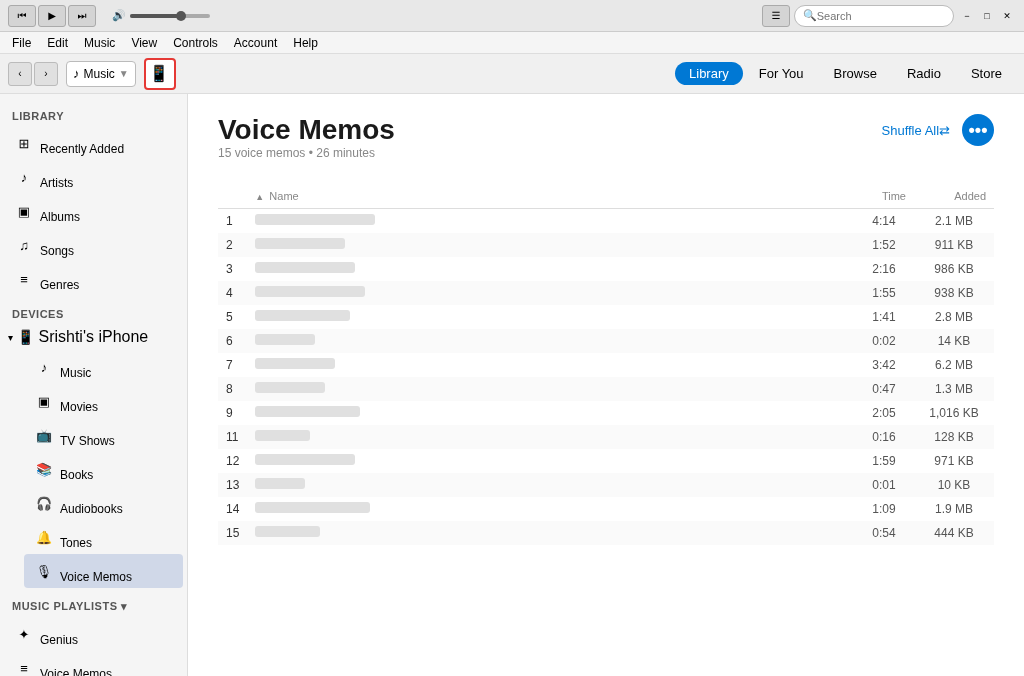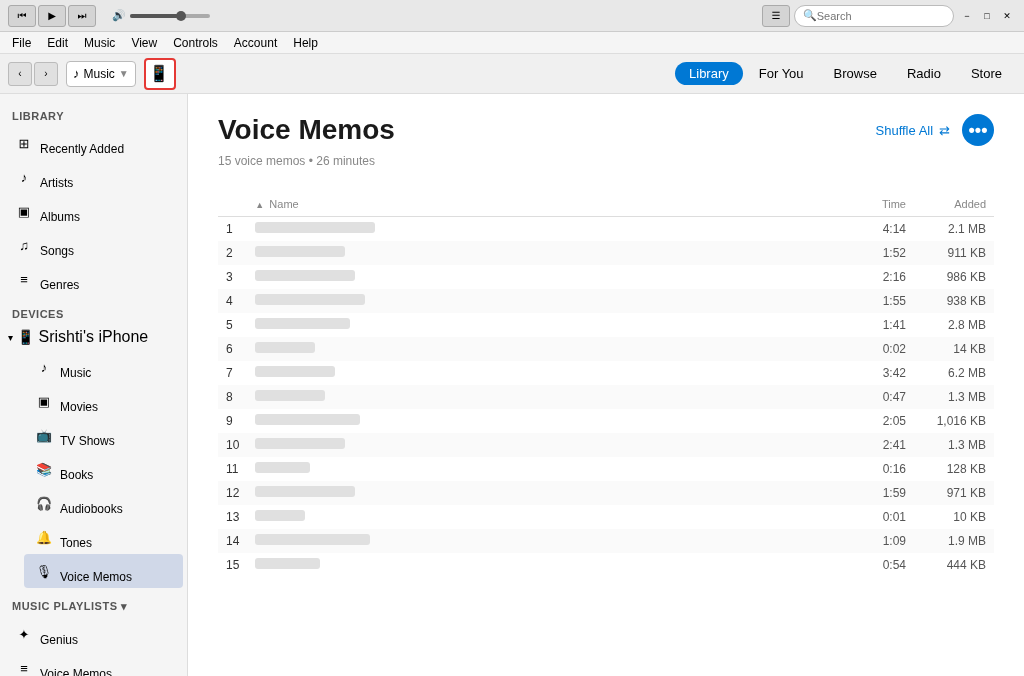--- a/index.html
+++ b/index.html
@@ -42,32 +42,32 @@
     .sidebar-item .icon { width: 16px; height: 16px; display: flex; align-items: center; justify-content: center; font-size: 13px; flex-shrink: 0; }
     .sidebar-item .label { font-size: 12px; margin-top: 12px; }
     .sidebar-section { margin-bottom: 4px; }
     .device-parent { display: flex; align-items: center; gap: 4px; padding: 4px 8px; font-size: 12px; cursor: pointer; }
     .device-children { padding-left: 20px; }
 
     
     .content { flex: 1; background: white; overflow-y: auto; padding: 20px 30px; }
     .page-header { display: flex; justify-content: space-between; align-items: flex-start; margin-bottom: 24px; }
     .page-title { font-size: 28px; font-weight: 700; color: #1a1a1a; }
-    .page-subtitle { font-size: 12px; color: #888; margin-top: 8px; }
+    .page-subtitle { font-size: 12px; color: #888; margin-top: 0; }
     .header-actions { display: flex; align-items: center; gap: 12px; }
-    .shuffle-btn { display: flex; align-items: flex-start; gap: 6px; color: #0078d4; font-size: 13px; cursor: pointer; }
+    .shuffle-btn { display: flex; align-items: flex-start; color: #0078d4; font-size: 13px; cursor: pointer; }
     .more-btn { width: 32px; height: 32px; background: #0078d4; border-radius: 50%; display: flex; align-items: center; justify-content: center; color: white; cursor: pointer; font-size: 18px; font-weight: bold; }
 
     
     .table { width: 100%; border-collapse: collapse; }
     .table thead tr { border-bottom: 1px solid #ddd; }
     .table th { text-align: left; padding: 6px 8px; font-size: 11px; color: #888; font-weight: 500; margin-left: 32px; }
     .table th.right { text-align: right; }
     .table td { padding: 5px 8px; font-size: 12px; color: #333; }
-    .table td.right { text-align: right; color: #555; }
+    .table td.right { text-align: center; color: #555; }
     .table tbody tr:nth-child(even) { background: #fafafa; }
     .row-num { color: #999; font-size: 11px; width: 24px; }
     .blurred-name { display: inline-block; background: #e0e0e0; border-radius: 3px; height: 11px; }
 
     .sort-arrow { font-size: 9px; margin-right: 2px; }
   </style>
 </head>
 <body>
 
 <div class="title-bar">
@@ -306,28 +306,20 @@
   </tr>
           <tr>
     <td class="row-num">9</td>
     <td>
       <span class="blurred-name" style="width:105px;"></span>
     </td>
     <td class="right">2:05</td>
     <td class="right">1,016 KB</td>
   </tr>
           <tr>
-    <td class="row-num">10</td>
-    <td>
-      <span class="blurred-name" style="width:90px;"></span>
-    </td>
-    <td class="right">2:41</td>
-    <td class="right">1.3 MB</td>
-  </tr>
-          <tr>
     <td class="row-num">11</td>
     <td>
       <span class="blurred-name" style="width:55px;"></span>
     </td>
     <td class="right">0:16</td>
     <td class="right">128 KB</td>
   </tr>
           <tr>
     <td class="row-num">12</td>
     <td>

